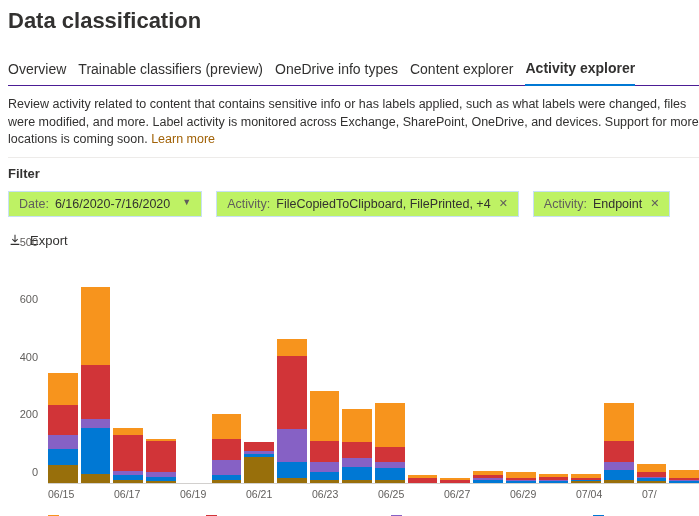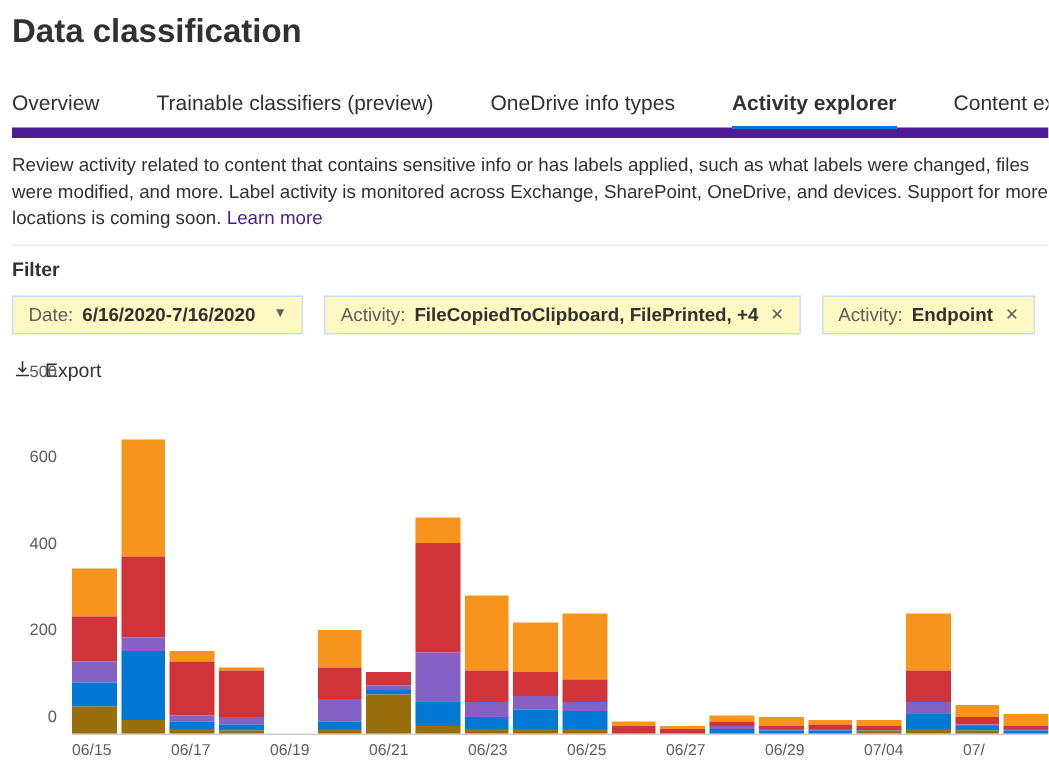--- a/index.html
+++ b/index.html
@@ -1,29 +1,29 @@
 <!DOCTYPE html>
 <html><head>
   <meta charset="utf-8">
   <style>
     * { margin: 0; padding: 0; box-sizing: border-box; }
     body { font-family: "Segoe UI", -apple-system, sans-serif; color: #323130; background: #fff; width: 699px; overflow: hidden; }
     .page { padding: 8px 0 0 8px; }
     h1 { font-size: 22px; font-weight: 600; margin-bottom: 22px; }
-    .tabs { display: flex; gap: 38px; border-bottom: 7px solid #4c1d95; margin-bottom: 10px; }
+    .tabs { display: flex; gap: 12px; border-bottom: 1px solid #4c1d95; margin-bottom: 10px; align-items: center; }
     .tab { font-size: 14px; color: #323130; padding: 4px 0 8px 0; cursor: pointer; white-space: nowrap; }
     .tab.active { font-weight: 600; border-bottom: 2px solid #0078d4; margin-bottom: -1px; }
     .desc { font-size: 12.5px; color: #323130; line-height: 1.4; margin-bottom: 4px; }
-    .desc a { color: #4c1d95; text-decoration: none; cursor: pointer; }
+    .desc a { color: #a16207; text-decoration: none; cursor: pointer; }
     .divider { border-bottom: 1px solid #edebe9; margin-top: 8px; margin-bottom: 8px; }
     .filter-label { font-size: 13px; font-weight: 600; margin-bottom: 10px; }
     .filter-row { display: flex; gap: 14px; margin-bottom: 16px; }
-    .pill { background: #fef9c3; border: 1px solid #c7e0f4; padding: 5px 10px; font-size: 12.5px; display: flex; align-items: flex-start; gap: 6px; cursor: pointer; white-space: nowrap; }
+    .pill { background: #bef264; border: 1px solid #c7e0f4; padding: 5px 10px; font-size: 12.5px; display: flex; align-items: flex-start; gap: 6px; cursor: pointer; white-space: nowrap; }
     .pill .k { color: #605e5c; }
-    .pill .v { font-weight: 700; }
+    .pill .v { font-weight: 400; }
     .chev { color: #605e5c; font-size: 9px; margin-left: 6px; }
     .xicon { color: #605e5c; font-size: 11px; margin-left: 2px; }
     .export { display: flex; align-items: center; gap: 8px; font-size: 13px; cursor: pointer; margin-bottom: 6px; }
     .export-icon { width: 14px; height: 14px; }
     .chart-wrap { position: relative; margin-left: 4px; }
     .yaxis { position: absolute; left: 0; top: 0; height: 230px; width: 32px; }
     .ytick { position: absolute; right: 6px; font-size: 11px; color: #605e5c; transform: translateY(-50%); }
     .plot { margin-left: 36px; height: 230px; border-bottom: 1px solid #d2d0ce; display: flex; align-items: flex-end; justify-content: flex-start; gap: 3px; position: relative; }
     .bar { width: 30px; display: flex; flex-direction: column-reverse; }
     .seg { width: 100%; }
@@ -36,22 +36,22 @@
 </head>
 <body>
 
 <div class="page">
   <h1>Data classification</h1>
 
   <div class="tabs" id="tabs">
       <div class="tab">Overview</div>
       <div class="tab">Trainable classifiers (preview)</div>
       <div class="tab">OneDrive info types</div>
+      <div class="tab">Content explorer</div>
       <div class="tab active">Activity explorer</div>
-      <div class="tab">Content explorer</div>
     </div>
 
   <p class="desc">
     <span>Review activity related to content that contains sensitive info or has labels applied, such as what labels were changed, files were modified, and more. Label activity is monitored across Exchange, SharePoint, OneDrive, and devices. Support for more locations is coming soon. </span><a>Learn more</a>
   </p>
   <div class="divider"></div>
 
   <div class="filter-label">Filter</div>
   <div class="filter-row" id="pills">
       <div class="pill">

